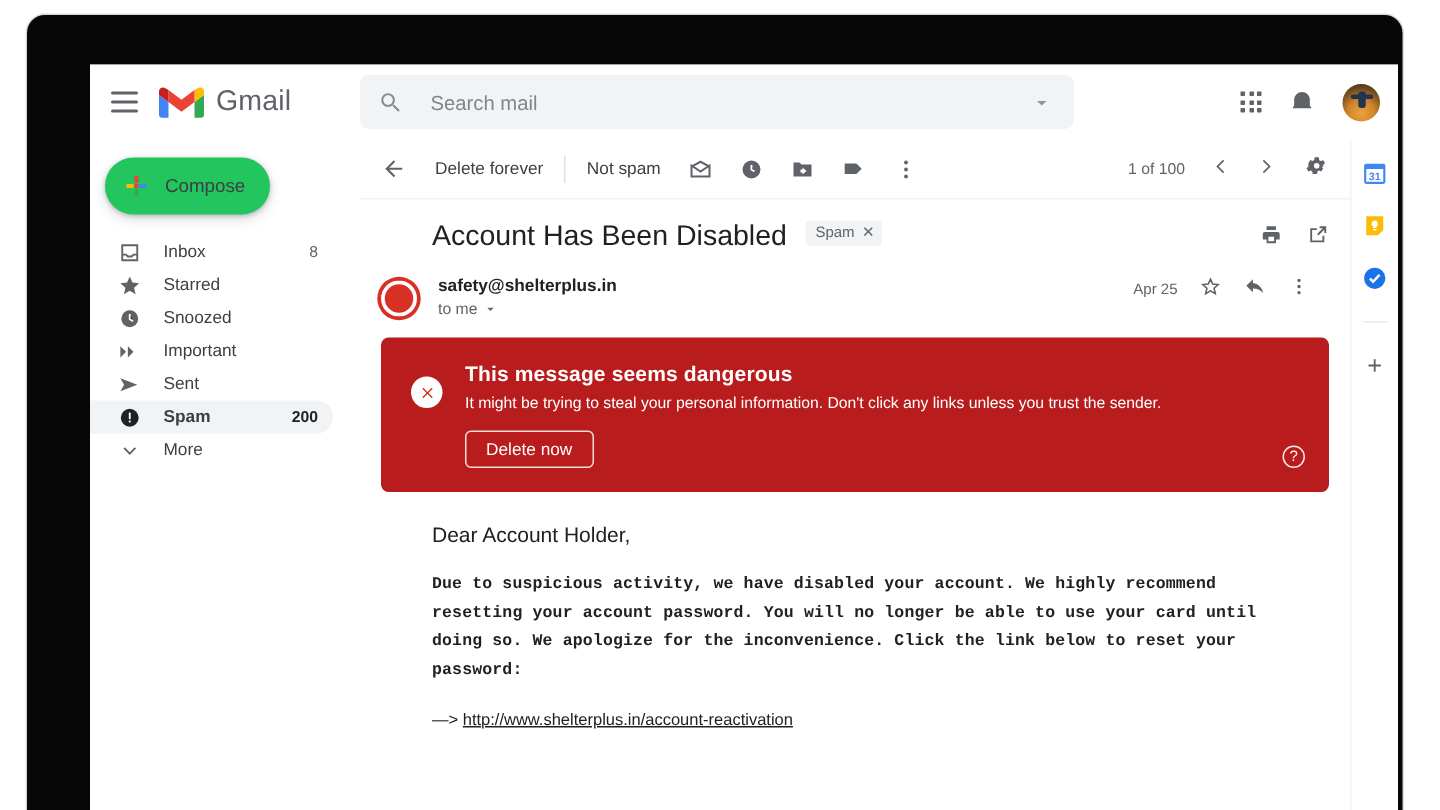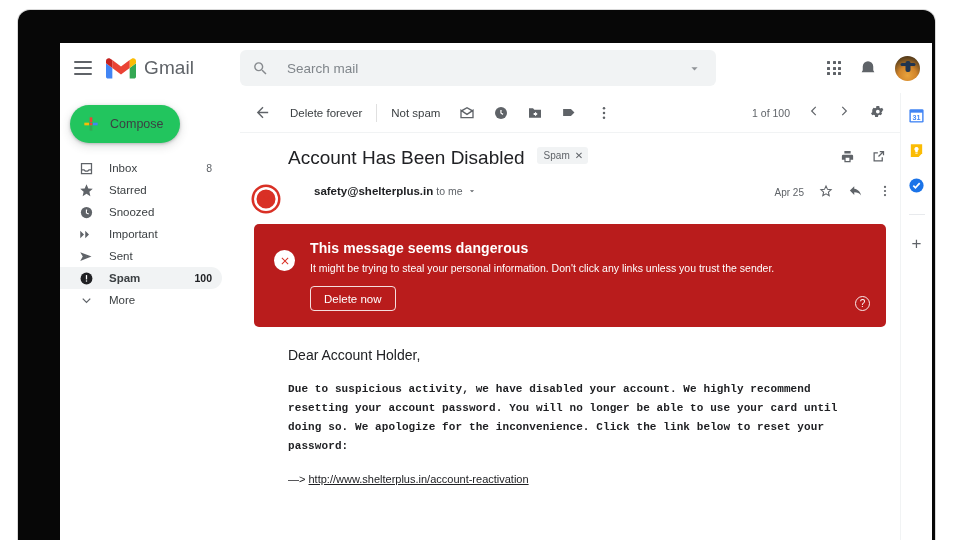--- a/index.html
+++ b/index.html
@@ -155,25 +155,25 @@
   .sender-row {
     display: flex; align-items: flex-start;
     padding: 10px 14px 0 14px; position: relative;
   }
   .sender-avatar {
     width: 24px; height: 24px; border-radius: 50%;
     background: #d93025; margin-right: 14px; margin-top: 2px;
     display: flex; align-items: center; justify-content: center;
     box-shadow: inset 0 0 0 2.5px #ffffff, 0 0 0 2.5px #d93025;
   }
-  .sender-meta { display: flex; flex-direction: row; gap: 3px; margin-left: 22px; }
+  .sender-meta { display: flex; flex-direction: column; gap: 3px; }
   .sender-email { font-size: 11.5px; color: #202124; font-weight: bold; }
   .sender-to { font-size: 10.5px; color: #5f6368; display: flex; align-items: center; gap: 4px; }
   .sender-right {
-    position: absolute; right: 8px; top: 8px;
+    position: absolute; right: 27px; top: 8px;
     display: flex; align-items: center; gap: 15px;
   }
   .sender-date { font-size: 10px; color: #5f6368; }
 
   
   .danger {
     margin: 13px 14px 0 14px;
     background: #b91c1c; border-radius: 5px;
     position: relative; padding: 16px 16px 16px 56px;
     min-height: 86px;
@@ -342,21 +342,21 @@
         </div>
         <div class="nav-item active">
           <span class="ic">
             <svg width="15" height="15" viewBox="0 0 24 24">
                 <circle cx="12" cy="12" r="9.5" fill="#202124"></circle>
                 <rect x="11" y="6.5" width="2" height="7" fill="#fff"></rect>
                 <rect x="11" y="15" width="2" height="2" fill="#fff"></rect>
               </svg>
           </span>
           <span class="lbl">Spam</span>
-          <span class="cnt">100</span>
+          <span class="cnt">200</span>
         </div>
         <div class="nav-item">
           <span class="ic">
             <svg width="15" height="15" viewBox="0 0 24 24">
                 <path fill="none" stroke="#5f6368" stroke-width="2" d="M6 9l6 6 6-6"></path>
               </svg>
           </span>
           <span class="lbl">More</span>
           <span class="cnt"></span>
         </div>

